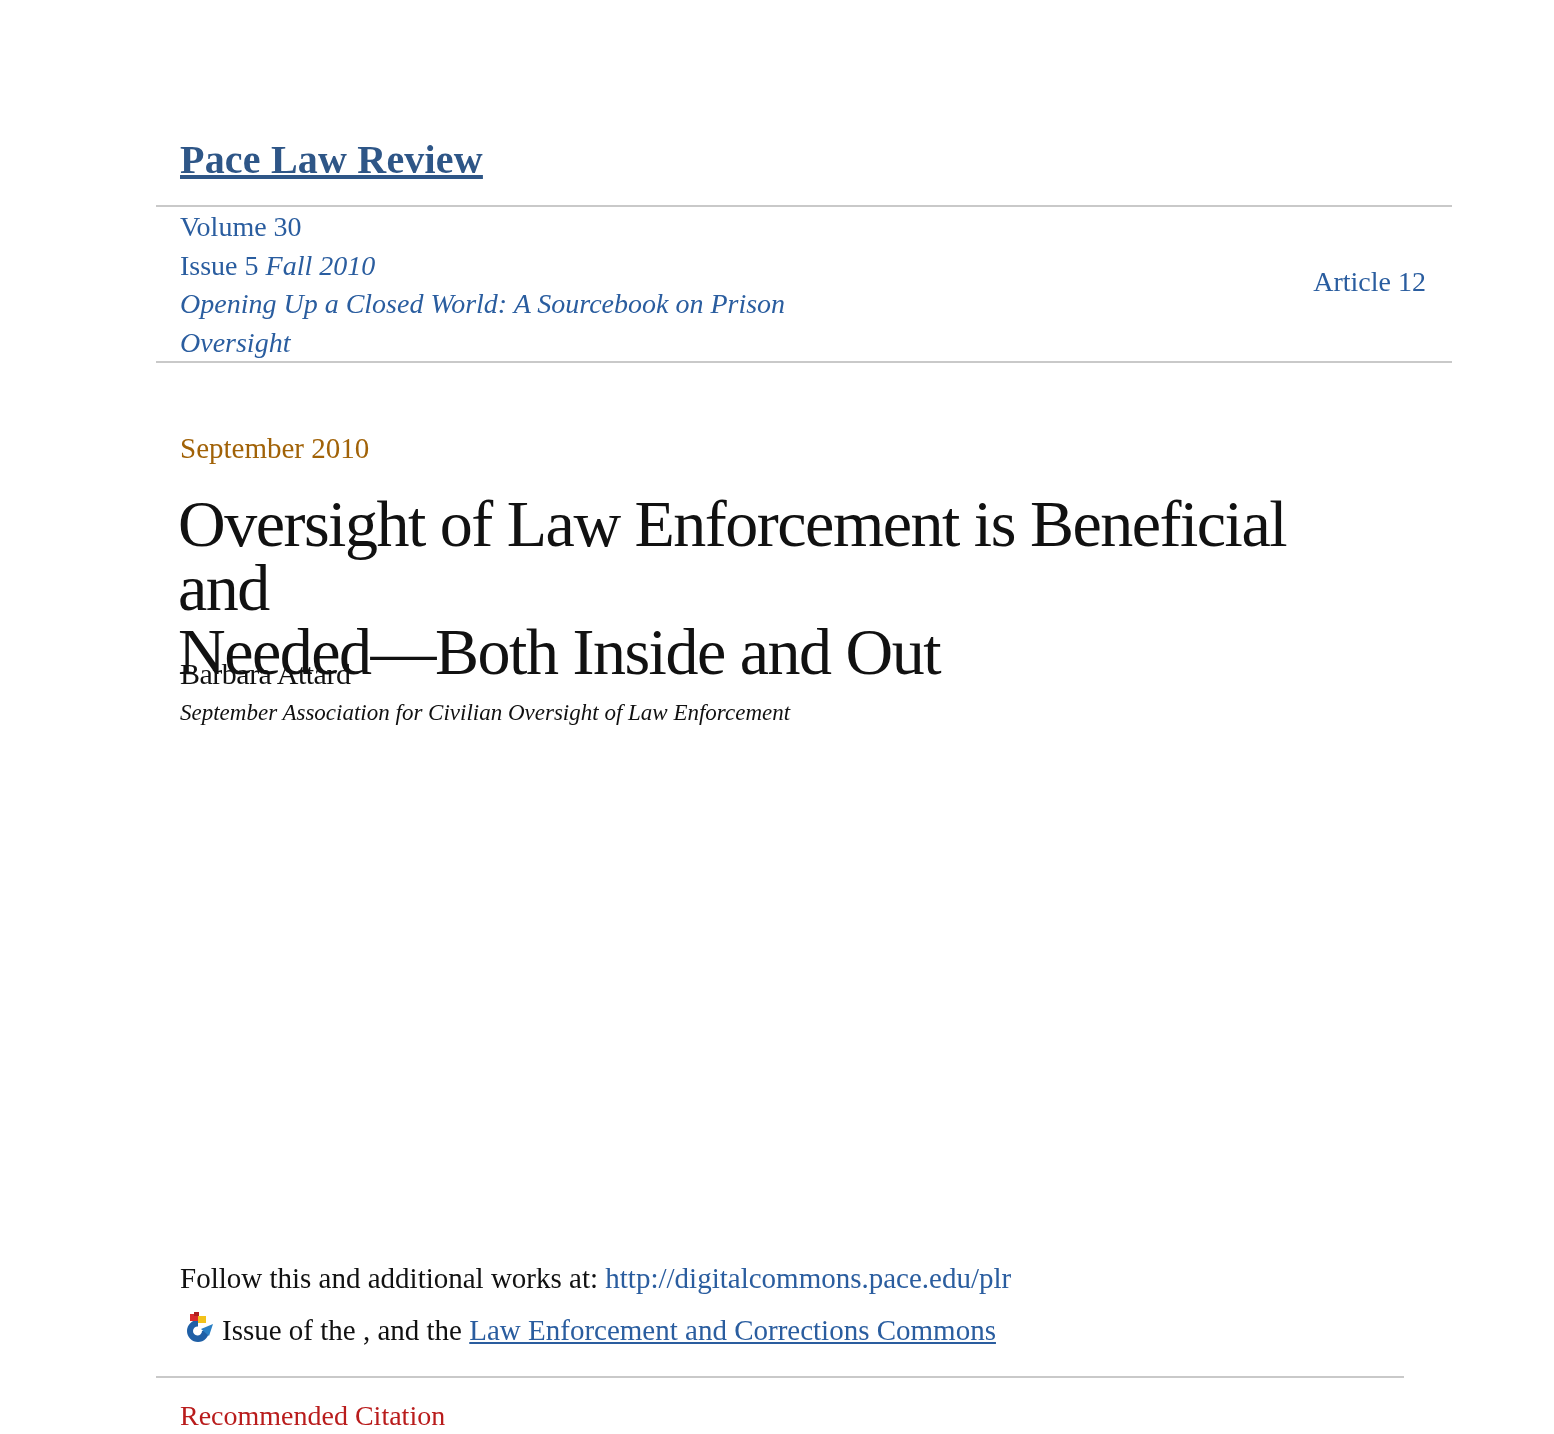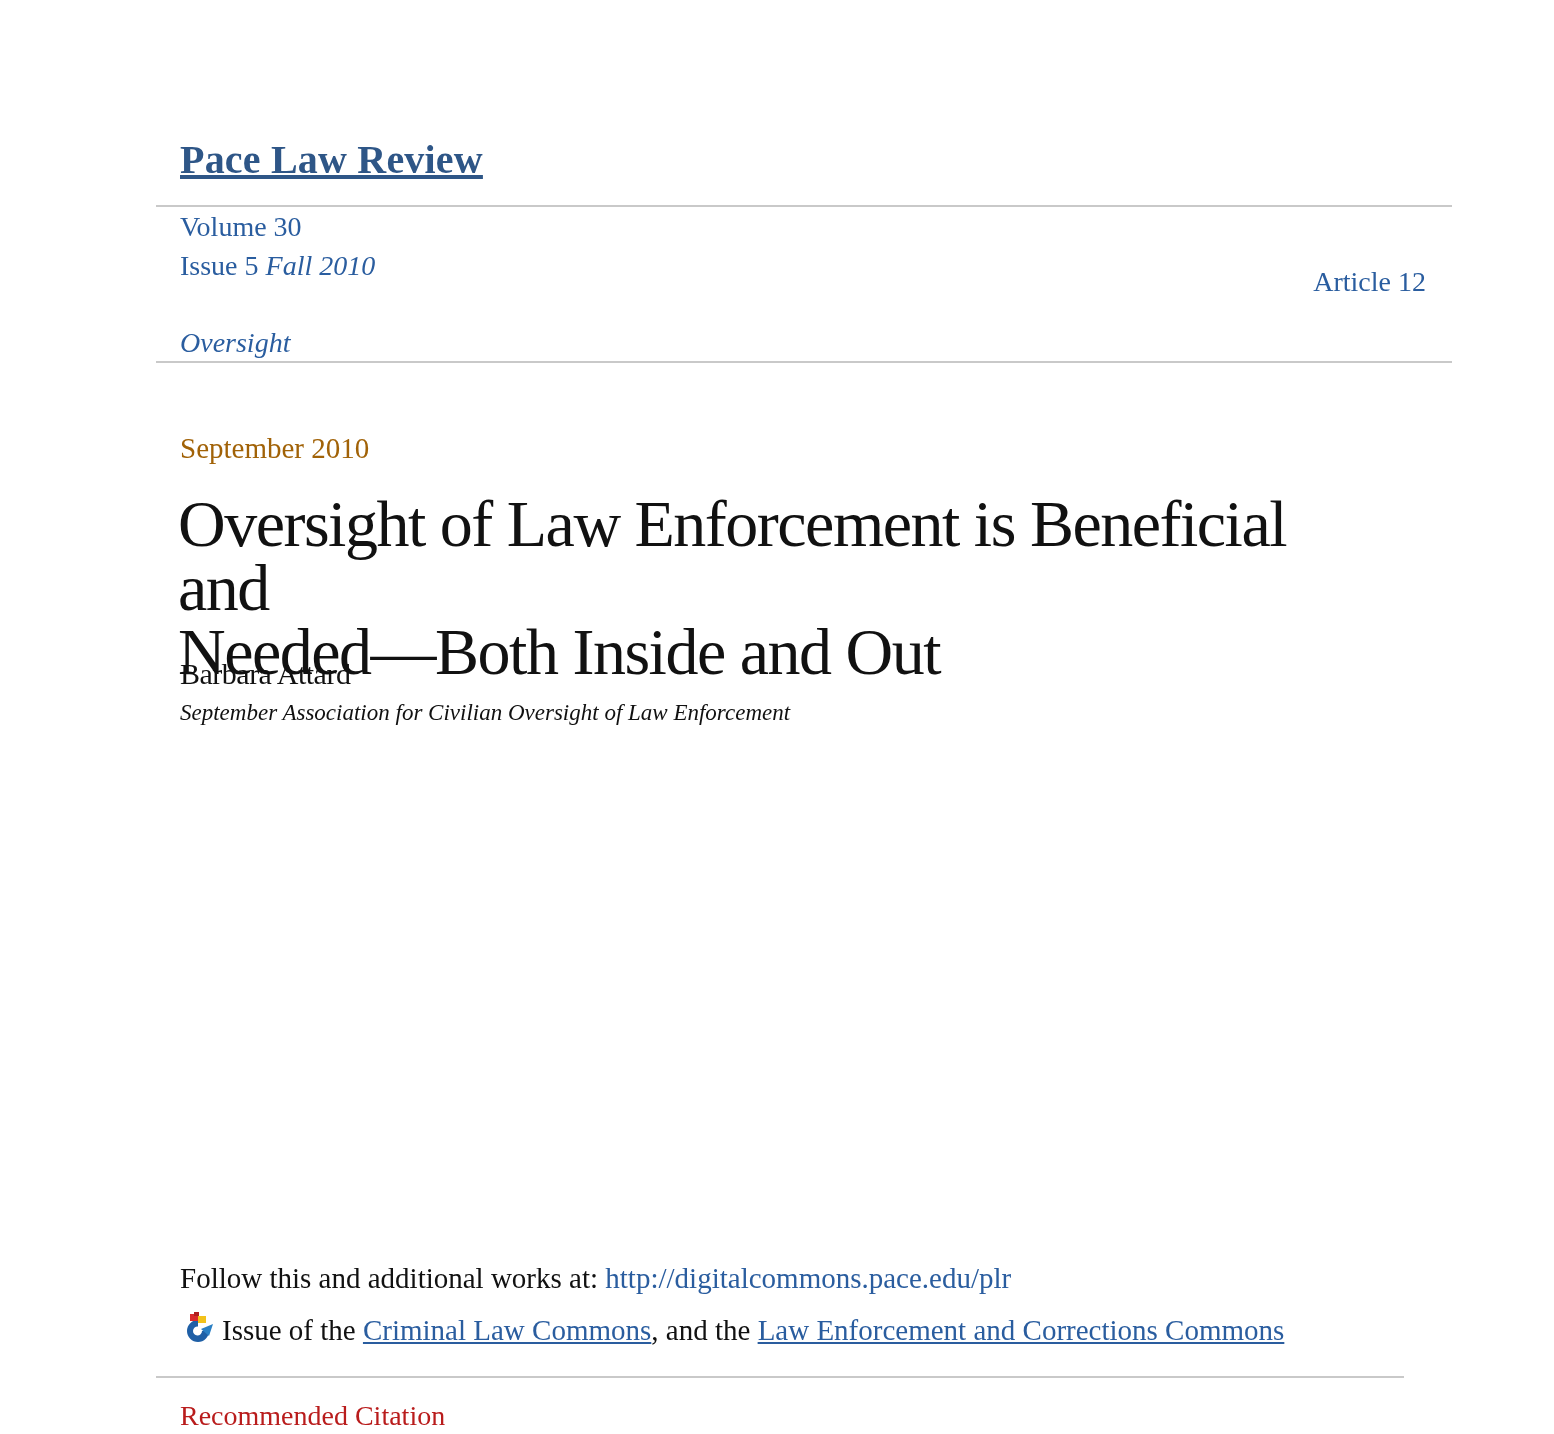--- a/index.html
+++ b/index.html
@@ -26,21 +26,21 @@
 </head>
 <body>
 
 <div class="journal-title">Pace Law Review</div>
 
 <div class="rule" style="left:156px; width:1296px; top:205px;"></div>
 
 <div class="meta">
   <div><a href="#">Volume 30</a></div>
   <div><a href="#"><span>Issue 5</span> <span class="it">Fall 2010</span></a></div>
-  <div class="it"><a href="#"><br><span>Oversight</span></a></div>
+  <div class="it"><a href="#"><span>Opening Up a Closed World: A Sourcebook on Prison</span><br><span>Oversight</span></a></div>
 </div>
 
 <a href="#" class="article">Article 12</a>
 
 <div class="rule" style="left:156px; width:1296px; top:361px;"></div>
 
 <div class="date">September 2010</div>
 
 <div class="title">
   <div>Oversight of Law Enforcement is Beneficial and</div>
@@ -58,20 +58,19 @@
   <span class="bp-icon">
     <svg width="36" height="36" viewBox="0 0 36 36">
       <path d="M18 8 A11 11 0 1 0 29 19 L22 19 A4.5 4.5 0 1 1 18 14.5 Z" fill="#1f5fa6"></path>
       <path d="M21 17 L33 12 L29 24 Z" fill="#2a7fc4"></path>
       <rect x="10" y="2" width="8" height="7" fill="#d92b2b"></rect>
       <rect x="18" y="4" width="8" height="7" fill="#f2c21b"></rect>
       <rect x="14" y="0" width="5" height="4" fill="#b01f1f"></rect>
     </svg>
   </span>
   <span style="white-space:pre">Issue of the </span>
-  <a href="#">Criminal Law Commons</a>
   <span style="white-space:pre">, and the </span>
   <a href="#">Law Enforcement and Corrections Commons</a>
 </div>
 
 <div class="rule" style="left:156px; width:1248px; top:1376px;"></div>
 
 <div class="citation">Recommended Citation</div>
 
 </body></html>

